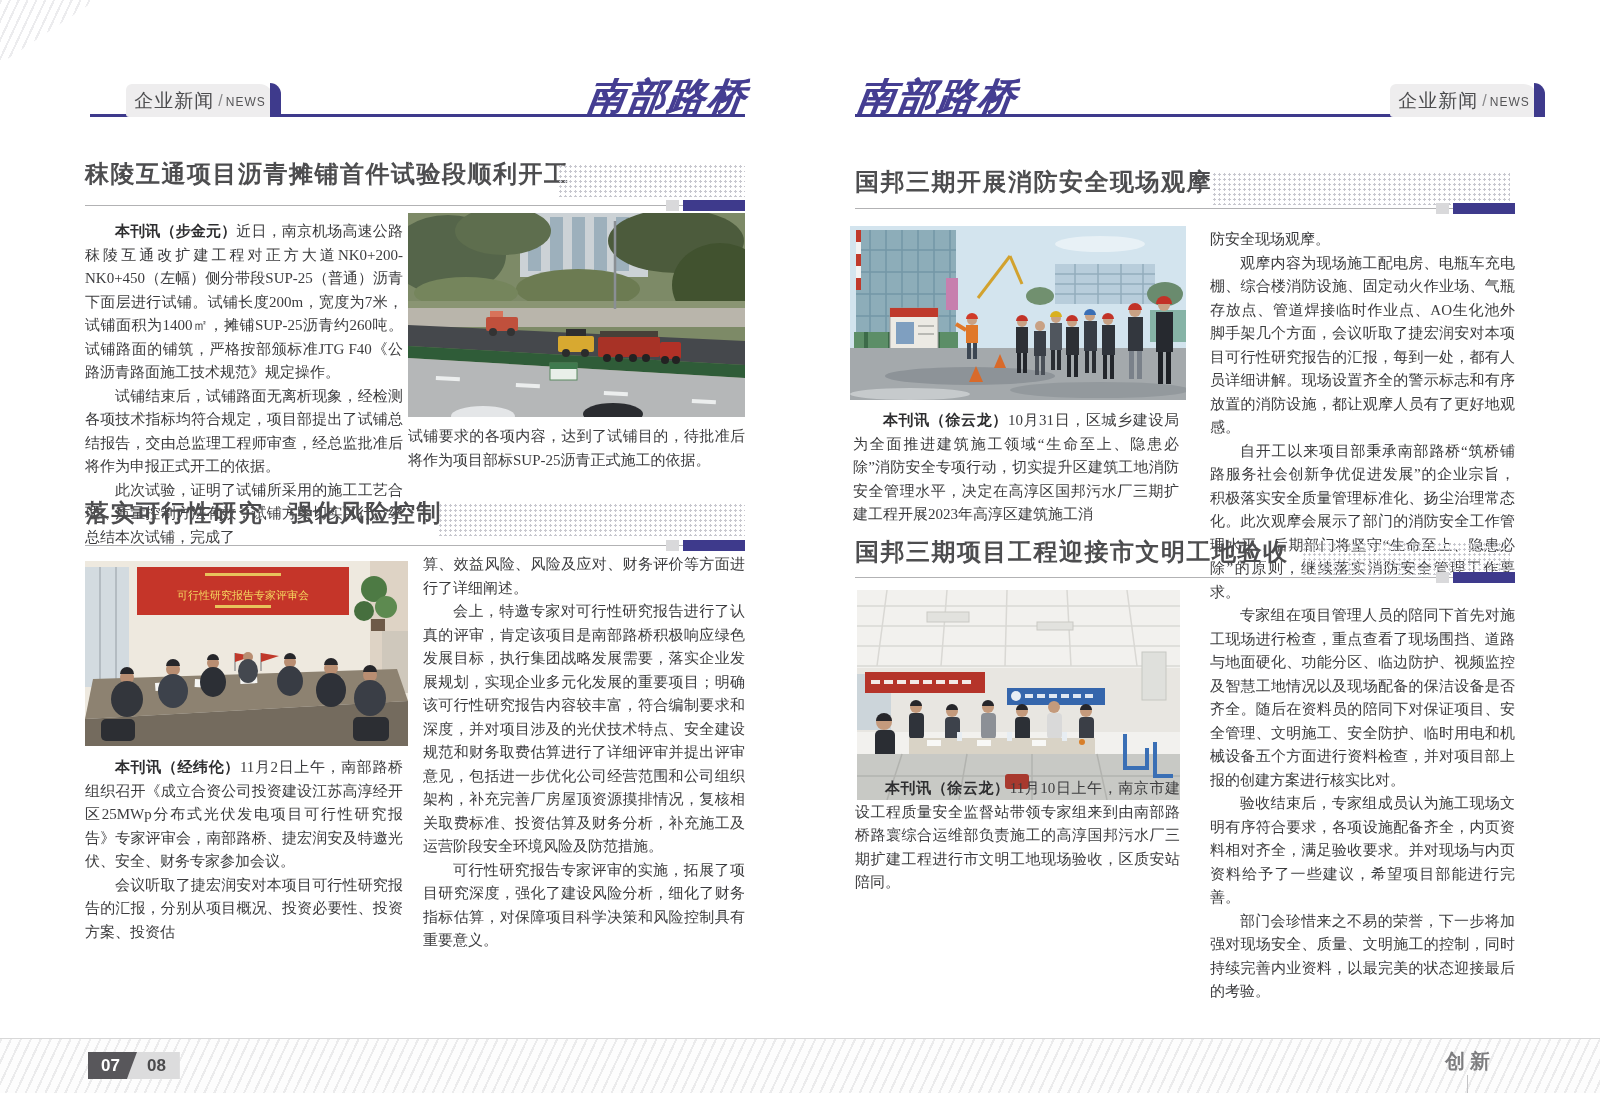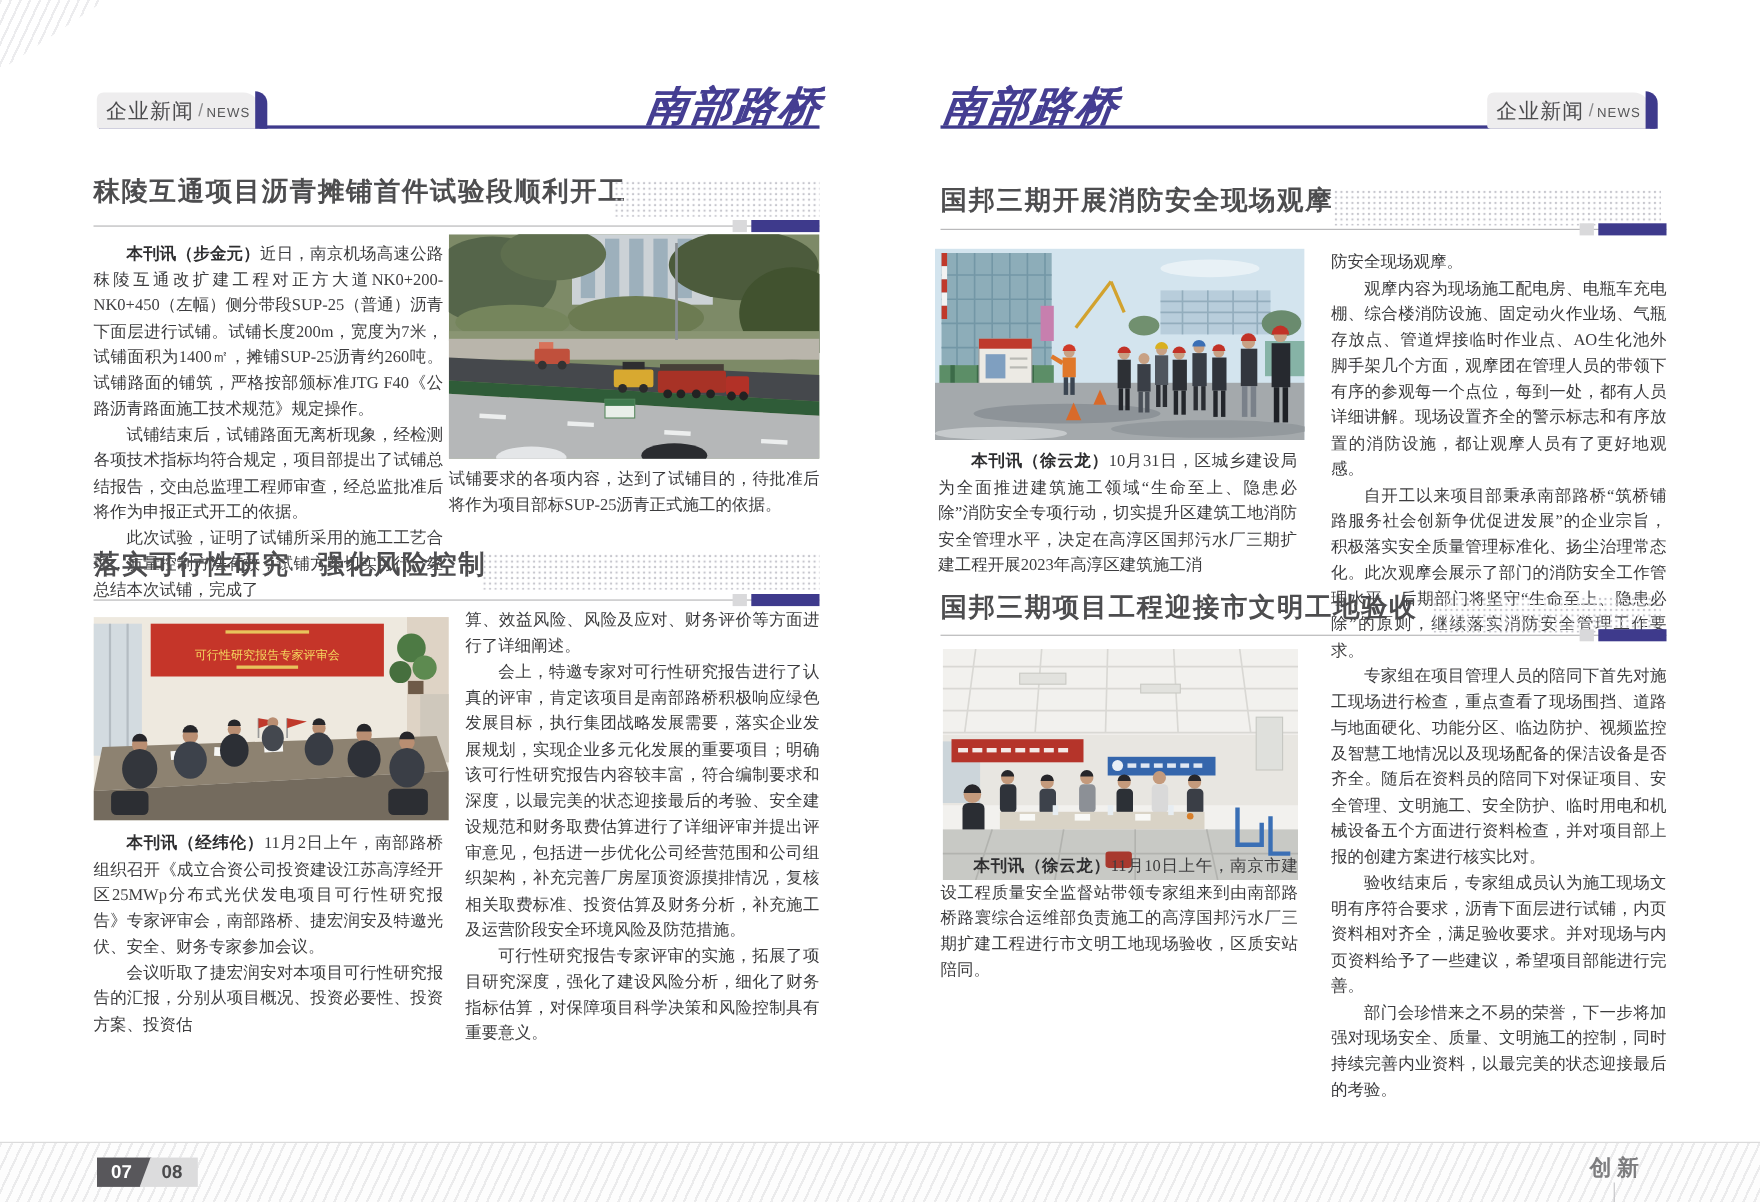--- a/index.html
+++ b/index.html
@@ -7,21 +7,21 @@
          font-family:"Liberation Sans",sans-serif;}
   .abs{position:absolute;}
 
   
   .corner-tl{left:0;top:0;width:96px;height:64px;
     background:repeating-linear-gradient(115deg,#ececee 0 2px,rgba(255,255,255,0) 2px 8px);
     clip-path:polygon(0 0,100% 0,0 100%);}
 
   
   .tab{width:148px;height:33px;background:#eeedee;border-radius:6px 15px 0 3px;
-       display:flex;align-items:center;justify-content:center;z-index:3;}
+       display:flex;align-items:center;justify-content:center;z-index:3;margin-left:38px;}
   .tab::after{content:"";position:absolute;right:-7px;top:-1px;bottom:0;width:11px;
        background:#3e3a8c;border-radius:0 14px 0 0;z-index:-1;}
   .tab-cn{font-size:19px;color:#4c4c4e;letter-spacing:1px;}
   .tab-sep{font-size:16px;color:#8a8a8c;margin:0 3px 0 4px;}
   .tab-en{font-size:12px;color:#555557;letter-spacing:1px;padding-top:3px;}
   .hline{height:3px;background:#3e3a8c;}
 
   .logo{font-family:"DejaVu Serif",serif;font-style:italic;font-weight:bold;
         font-size:37px;color:#453e92;transform:skewX(-8deg);letter-spacing:3px;
         text-shadow:1px 0 0 #453e92;white-space:nowrap;}
@@ -231,21 +231,21 @@
       <rect x="268" y="156" width="36" height="24" rx="5" fill="#2c2e33"></rect>
     </svg>
 
     <div class="abs bodycol" style="left:85px;top:755px;width:318px;">
       <p class="para"><span class="lead">本刊讯（经纬伦）</span><span>11月2日上午，南部路桥组织召开《成立合资公司投资建设江苏高淳经开区25MWp分布式光伏发电项目可行性研究报告》专家评审会，南部路桥、捷宏润安及特邀光伏、安全、财务专家参加会议。</span></p>
       <p class="para">会议听取了捷宏润安对本项目可行性研究报告的汇报，分别从项目概况、投资必要性、投资方案、投资估</p>
     </div>
 
     <div class="abs bodycol" style="left:423px;top:553px;width:322px;">
       <p class="para noindent">算、效益风险、风险及应对、财务评价等方面进行了详细阐述。</p>
-      <p class="para">会上，特邀专家对可行性研究报告进行了认真的评审，肯定该项目是南部路桥积极响应绿色发展目标，执行集团战略发展需要，落实企业发展规划，实现企业多元化发展的重要项目；明确该可行性研究报告内容较丰富，符合编制要求和深度，以最完美的状态迎接最后的考验、安全建设规范和财务取费估算进行了详细评审并提出评审意见，包括进一步优化公司经营范围和公司组织架构，补充完善厂房屋顶资源摸排情况，复核相关取费标准、投资估算及财务分析，补充施工及运营阶段安全环境风险及防范措施。</p>
+      <p class="para">会上，特邀专家对可行性研究报告进行了认真的评审，肯定该项目是南部路桥积极响应绿色发展目标，执行集团战略发展需要，落实企业发展规划，实现企业多元化发展的重要项目；明确该可行性研究报告内容较丰富，符合编制要求和深度，并对项目涉及的光伏技术特点、安全建设规范和财务取费估算进行了详细评审并提出评审意见，包括进一步优化公司经营范围和公司组织架构，补充完善厂房屋顶资源摸排情况，复核相关取费标准、投资估算及财务分析，补充施工及运营阶段安全环境风险及防范措施。</p>
       <p class="para">可行性研究报告专家评审的实施，拓展了项目研究深度，强化了建设风险分析，细化了财务指标估算，对保障项目科学决策和风险控制具有重要意义。</p>
     </div>
   </div>
 
   <div>
 
     <div class="abs logo" style="left:858px;top:72px;">南部路桥</div>
     <div class="abs hline" style="left:855px;top:114px;width:650px;"></div>
     <div class="abs tab" style="left:1352px;top:84px;">
       <span class="tab-cn">企业新闻</span>
@@ -395,21 +395,21 @@
           <polygon points="126,140 133,156 119,156"></polygon>
         </g>
     </svg>
 
     <div class="abs bodycol" style="left:853px;top:408px;width:326px;">
       <p class="para"><span class="lead">本刊讯（徐云龙）</span><span>10月31日，区城乡建设局为全面推进建筑施工领域“生命至上、隐患必除”消防安全专项行动，切实提升区建筑工地消防安全管理水平，决定在高淳区国邦污水厂三期扩建工程开展2023年高淳区建筑施工消</span></p>
     </div>
 
     <div class="abs bodycol" style="left:1210px;top:228px;width:305px;">
       <p class="para noindent">防安全现场观摩。</p>
-      <p class="para">观摩内容为现场施工配电房、电瓶车充电棚、综合楼消防设施、固定动火作业场、气瓶存放点、管道焊接临时作业点、AO生化池外脚手架几个方面，观摩团在管理人员的带领下有序的参观每一个点位，每到一处，都有人员详细讲解。现场设置齐全的警示标志和有序放置的消防设施，都让观摩人员有了更好地观感。</p>
+      <p class="para">观摩内容为现场施工配电房、电瓶车充电棚、综合楼消防设施、固定动火作业场、气瓶存放点、管道焊接临时作业点、AO生化池外脚手架几个方面，会议听取了捷宏润安对本项目可行性研究报告的汇报，每到一处，都有人员详细讲解。现场设置齐全的警示标志和有序放置的消防设施，都让观摩人员有了更好地观感。</p>
       <p class="para">自开工以来项目部秉承南部路桥“筑桥铺路服务社会创新争优促进发展”的企业宗旨，积极落实安全质量管理标准化、扬尘治理常态化。此次观摩会展示了部门的消防安全工作管理水平，后期部门将坚守“生命至上、隐患必除”的原则，继续落实消防安全管理工作要求。</p>
     </div>
 
     <h2 class="abs art-title" style="left:855px;top:536px;">国邦三期项目工程迎接市文明工地验收</h2>
     <div class="abs dots" style="left:1302px;top:542px;width:208px;"></div>
     <div class="abs rule" style="left:855px;top:572px;width:660px;">
       <i class="rl"></i>
         <i class="sq"></i>
         <i class="bar"></i>
     </div>
@@ -515,21 +515,21 @@
         </g>
       <rect x="148" y="184" width="24" height="15" rx="3" fill="#a8392e"></rect>
     </svg>
 
     <div class="abs bodycol" style="left:855px;top:776px;width:325px;">
       <p class="para"><span class="lead">本刊讯（徐云龙）</span><span>11月10日上午，南京市建设工程质量安全监督站带领专家组来到由南部路桥路寰综合运维部负责施工的高淳国邦污水厂三期扩建工程进行市文明工地现场验收，区质安站陪同。</span></p>
     </div>
 
     <div class="abs bodycol" style="left:1210px;top:604px;width:305px;">
       <p class="para">专家组在项目管理人员的陪同下首先对施工现场进行检查，重点查看了现场围挡、道路与地面硬化、功能分区、临边防护、视频监控及智慧工地情况以及现场配备的保洁设备是否齐全。随后在资料员的陪同下对保证项目、安全管理、文明施工、安全防护、临时用电和机械设备五个方面进行资料检查，并对项目部上报的创建方案进行核实比对。</p>
-      <p class="para">验收结束后，专家组成员认为施工现场文明有序符合要求，沥青下面层进行试铺，内页资料相对齐全，满足验收要求。并对现场与内页资料给予了一些建议，希望项目部能进行完善。</p>
+      <p class="para">验收结束后，专家组成员认为施工现场文明有序符合要求，各项设施配备齐全，内页资料相对齐全，满足验收要求。并对现场与内页资料给予了一些建议，希望项目部能进行完善。</p>
       <p class="para">部门会珍惜来之不易的荣誉，下一步将加强对现场安全、质量、文明施工的控制，同时持续完善内业资料，以最完美的状态迎接最后的考验。</p>
     </div>
   </div>
 
   <div class="abs footer-band">
     <div class="abs" style="left:88px;top:13px;white-space:nowrap;">
       <span class="pn pn-dark">07</span><span class="pn pn-light">08</span>
     </div>
     <div class="abs slogan" style="right:105px;top:9px;">
       <span>创新</span>

